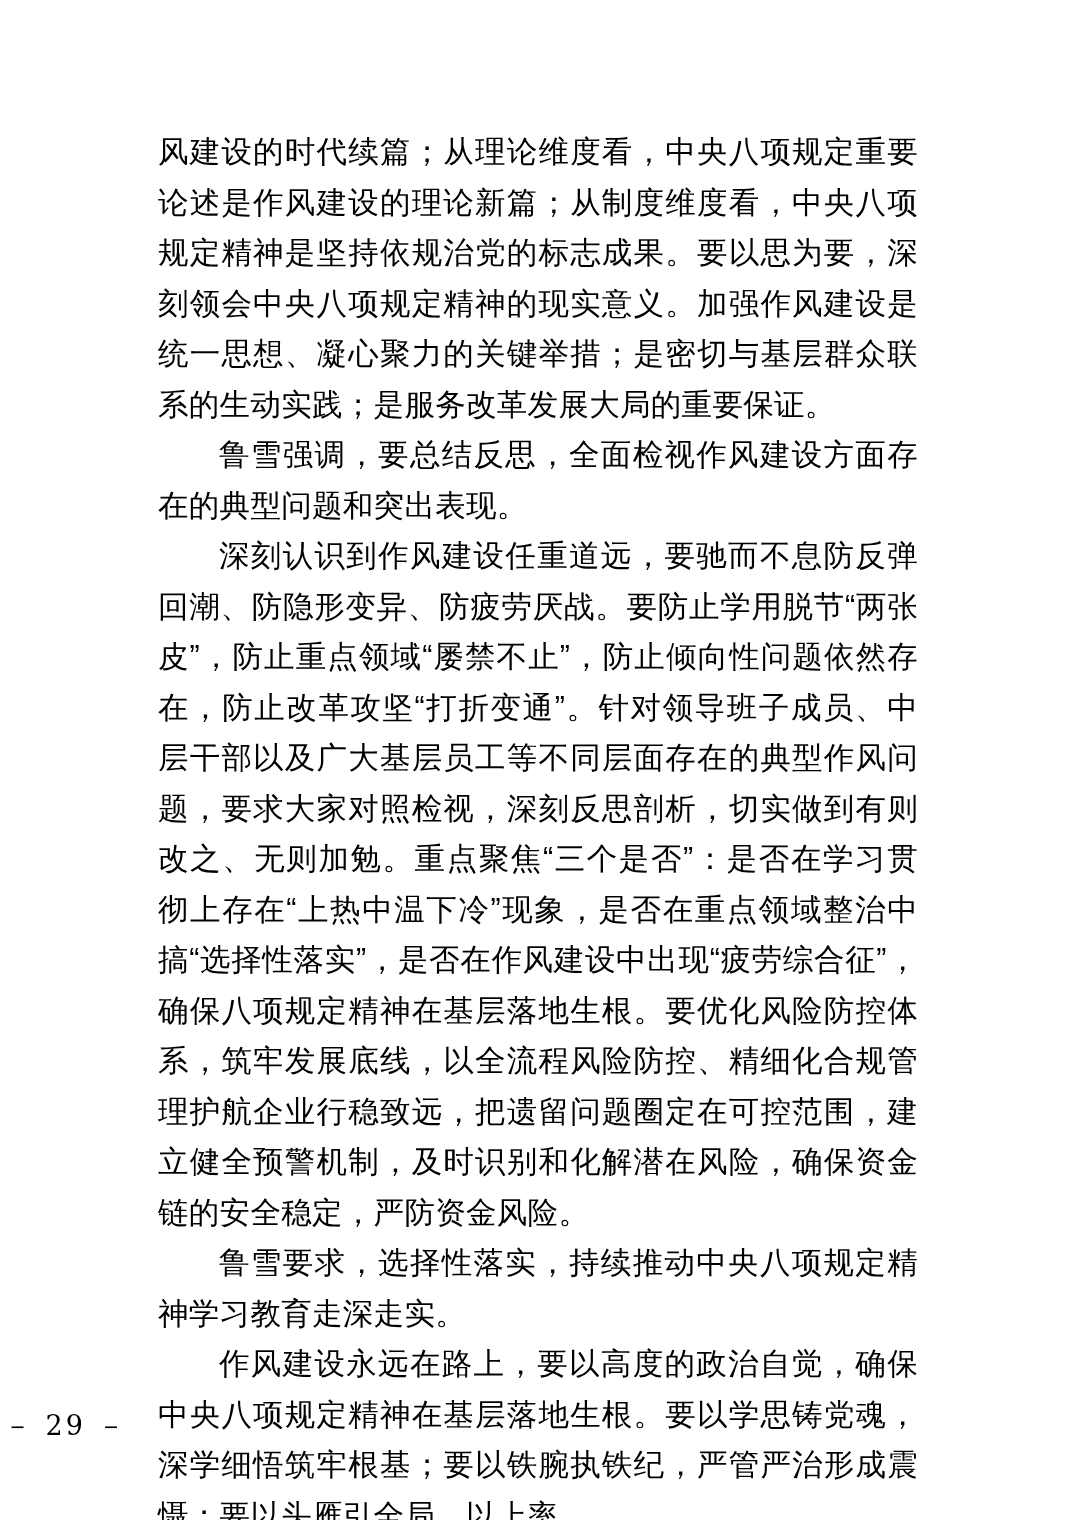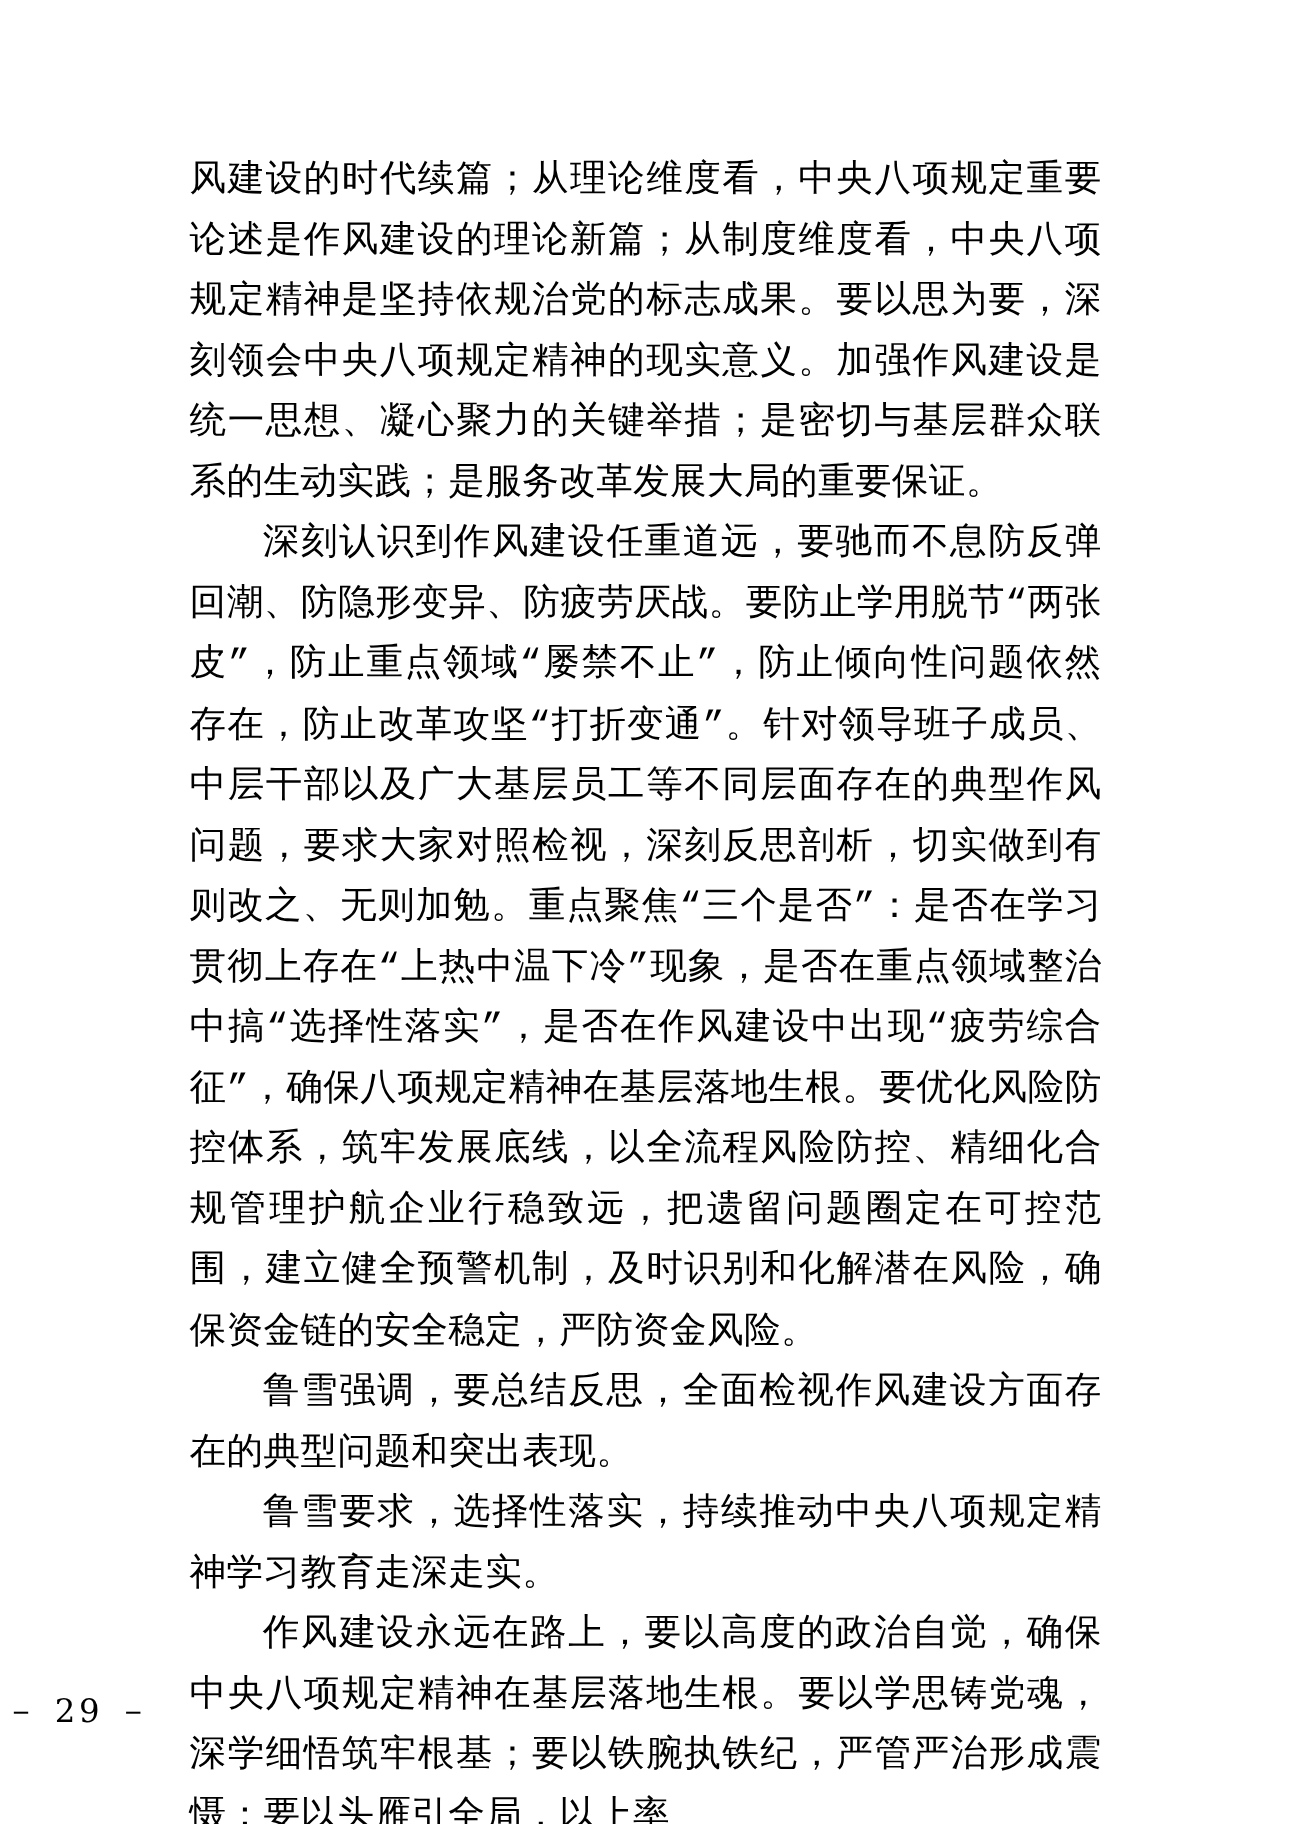--- a/index.html
+++ b/index.html
@@ -30,21 +30,21 @@
     width: 760px;
   }
   .para {
     font-size: 30.5px;
     line-height: 50.5px;
     text-align: justify;
     text-justify: inter-ideograph;
     letter-spacing: 0.3px;
     margin: 0 0 0 0;
     text-indent: 0;
-    font-family: Liberation Mono, monospace;
+    font-family: Liberation Sans, sans-serif;
   }
   .para.indent {
     text-indent: 61px;
   }
   .footer {
     position: absolute;
     left: 4px;
     top: 1408px;
     width: 1074px;
     text-align: left;
@@ -52,19 +52,19 @@
     letter-spacing: 3px;
     font-family: "DejaVu Serif", "Liberation Serif", serif;
   }
 </style>
 </head>
 <body>
 
 <div class="page">
   <div class="content">
     <p class="para">风建设的时代续篇；从理论维度看，中央八项规定重要论述是作风建设的理论新篇；从制度维度看，中央八项规定精神是坚持依规治党的标志成果。要以思为要，深刻领会中央八项规定精神的现实意义。加强作风建设是统一思想、凝心聚力的关键举措；是密切与基层群众联系的生动实践；是服务改革发展大局的重要保证。</p>
+    <p class="para indent">鲁雪强调，要总结反思，全面检视作风建设方面存在的典型问题和突出表现。</p>
     <p class="para indent">深刻认识到作风建设任重道远，要驰而不息防反弹回潮、防隐形变异、防疲劳厌战。要防止学用脱节“两张皮”，防止重点领域“屡禁不止”，防止倾向性问题依然存在，防止改革攻坚“打折变通”。针对领导班子成员、中层干部以及广大基层员工等不同层面存在的典型作风问题，要求大家对照检视，深刻反思剖析，切实做到有则改之、无则加勉。重点聚焦“三个是否”：是否在学习贯彻上存在“上热中温下冷”现象，是否在重点领域整治中搞“选择性落实”，是否在作风建设中出现“疲劳综合征”，确保八项规定精神在基层落地生根。要优化风险防控体系，筑牢发展底线，以全流程风险防控、精细化合规管理护航企业行稳致远，把遗留问题圈定在可控范围，建立健全预警机制，及时识别和化解潜在风险，确保资金链的安全稳定，严防资金风险。</p>
-    <p class="para indent">鲁雪强调，要总结反思，全面检视作风建设方面存在的典型问题和突出表现。</p>
     <p class="para indent">鲁雪要求，选择性落实，持续推动中央八项规定精神学习教育走深走实。</p>
     <p class="para indent">作风建设永远在路上，要以高度的政治自觉，确保中央八项规定精神在基层落地生根。要以学思铸党魂，深学细悟筑牢根基；要以铁腕执铁纪，严管严治形成震慑；要以头雁引全局，以上率</p>
   </div>
   <div class="footer">－ 29 －</div>
 </div>
 
 </body></html>

